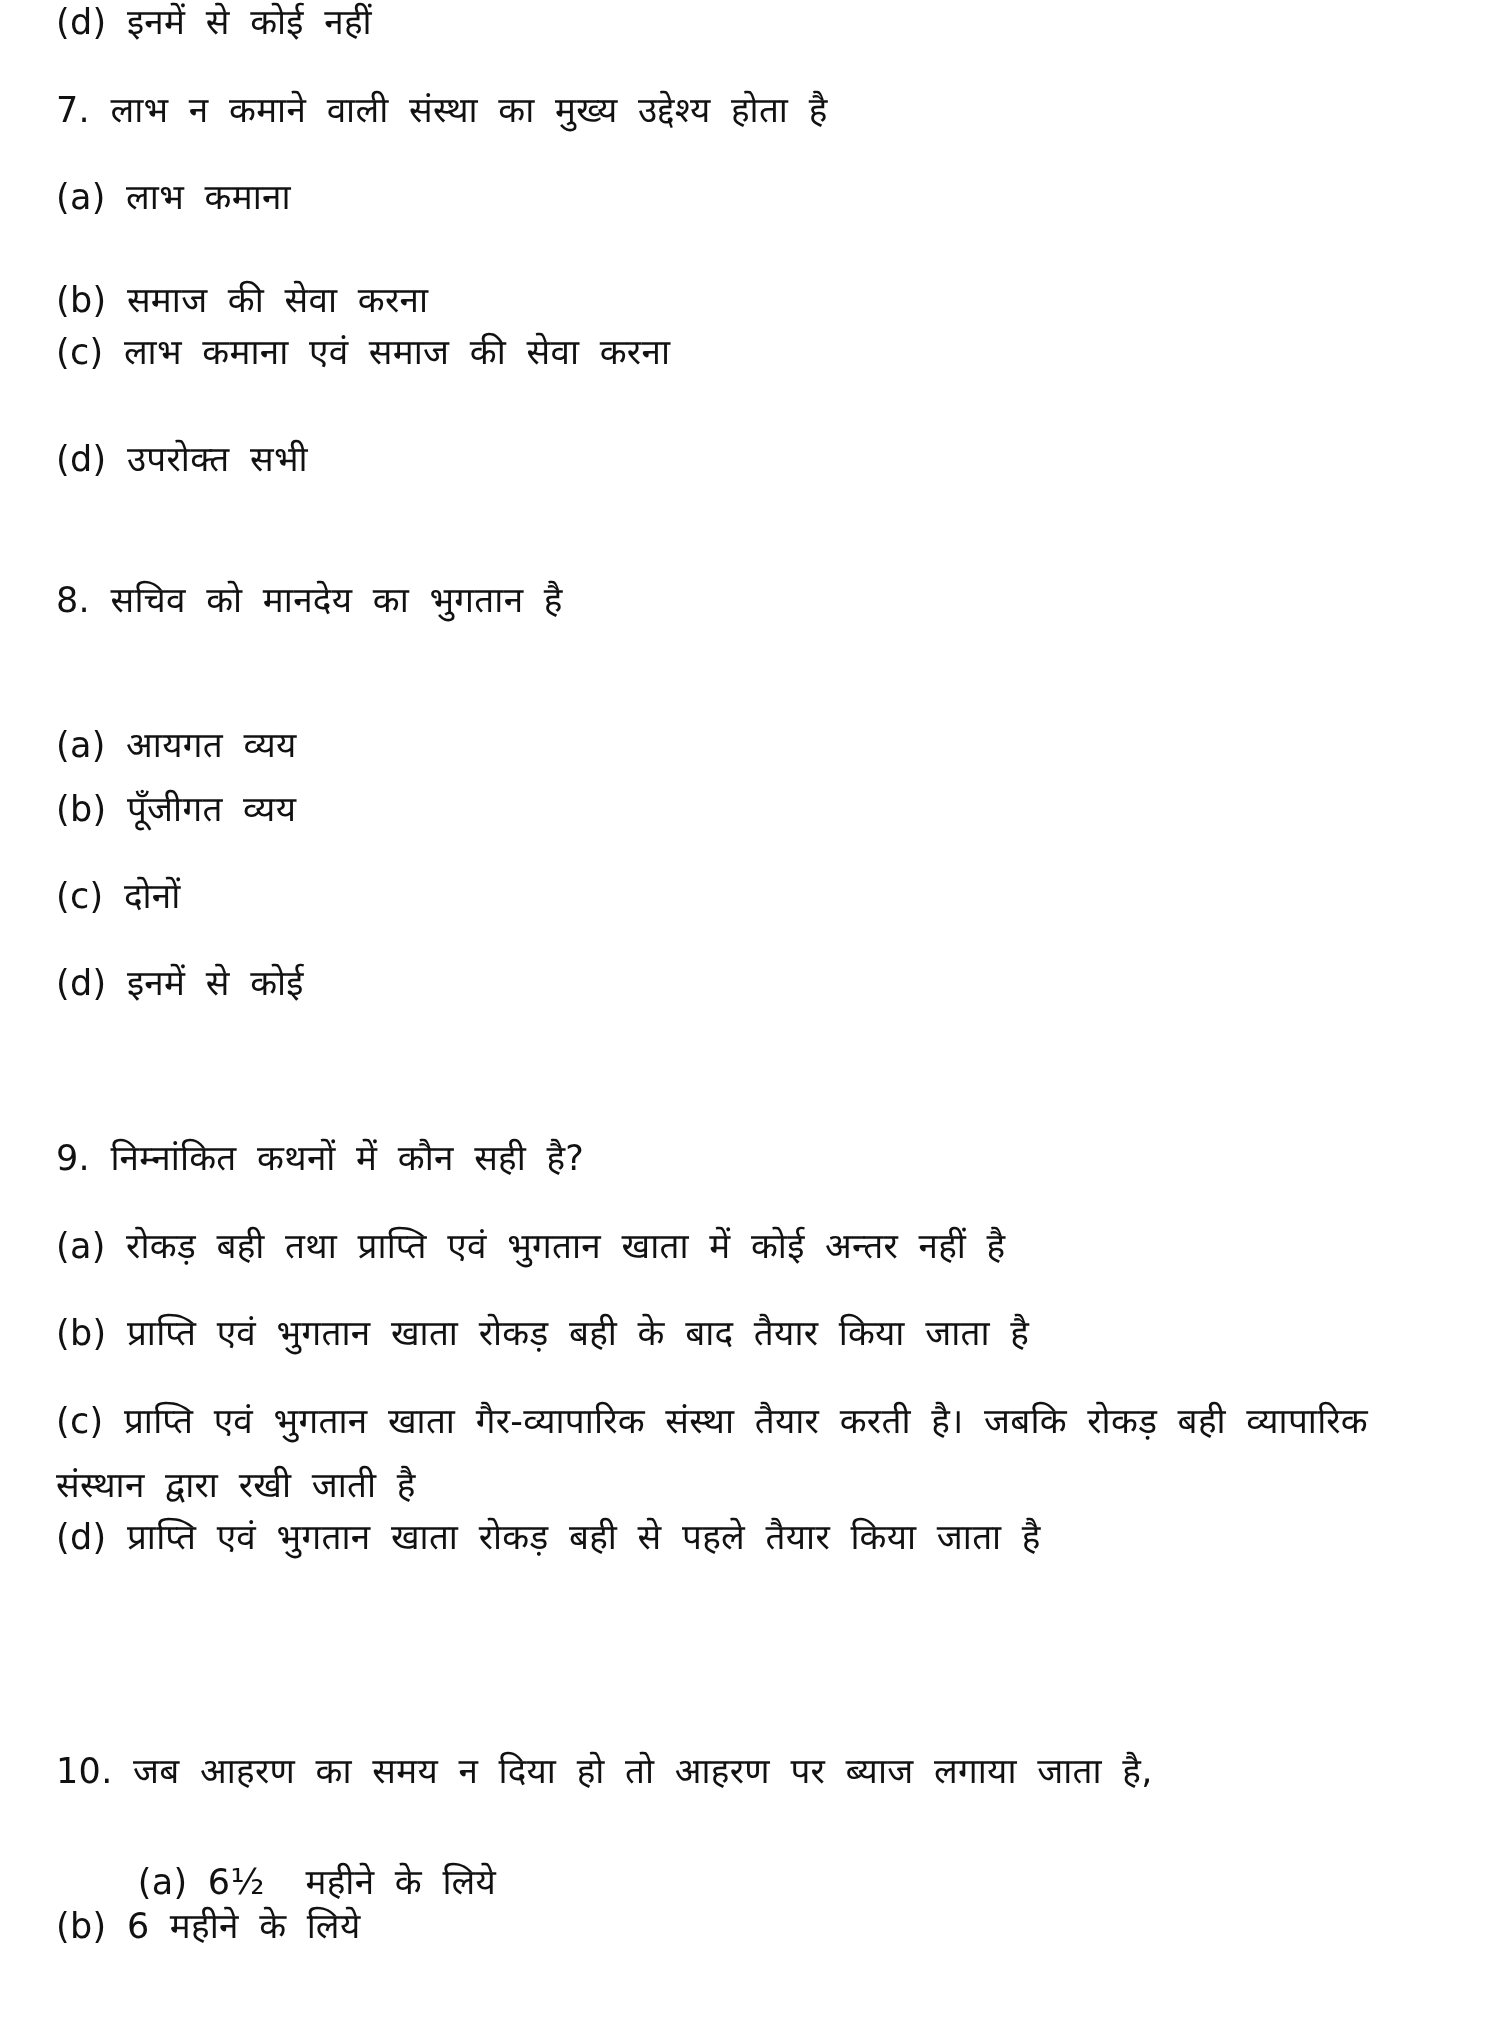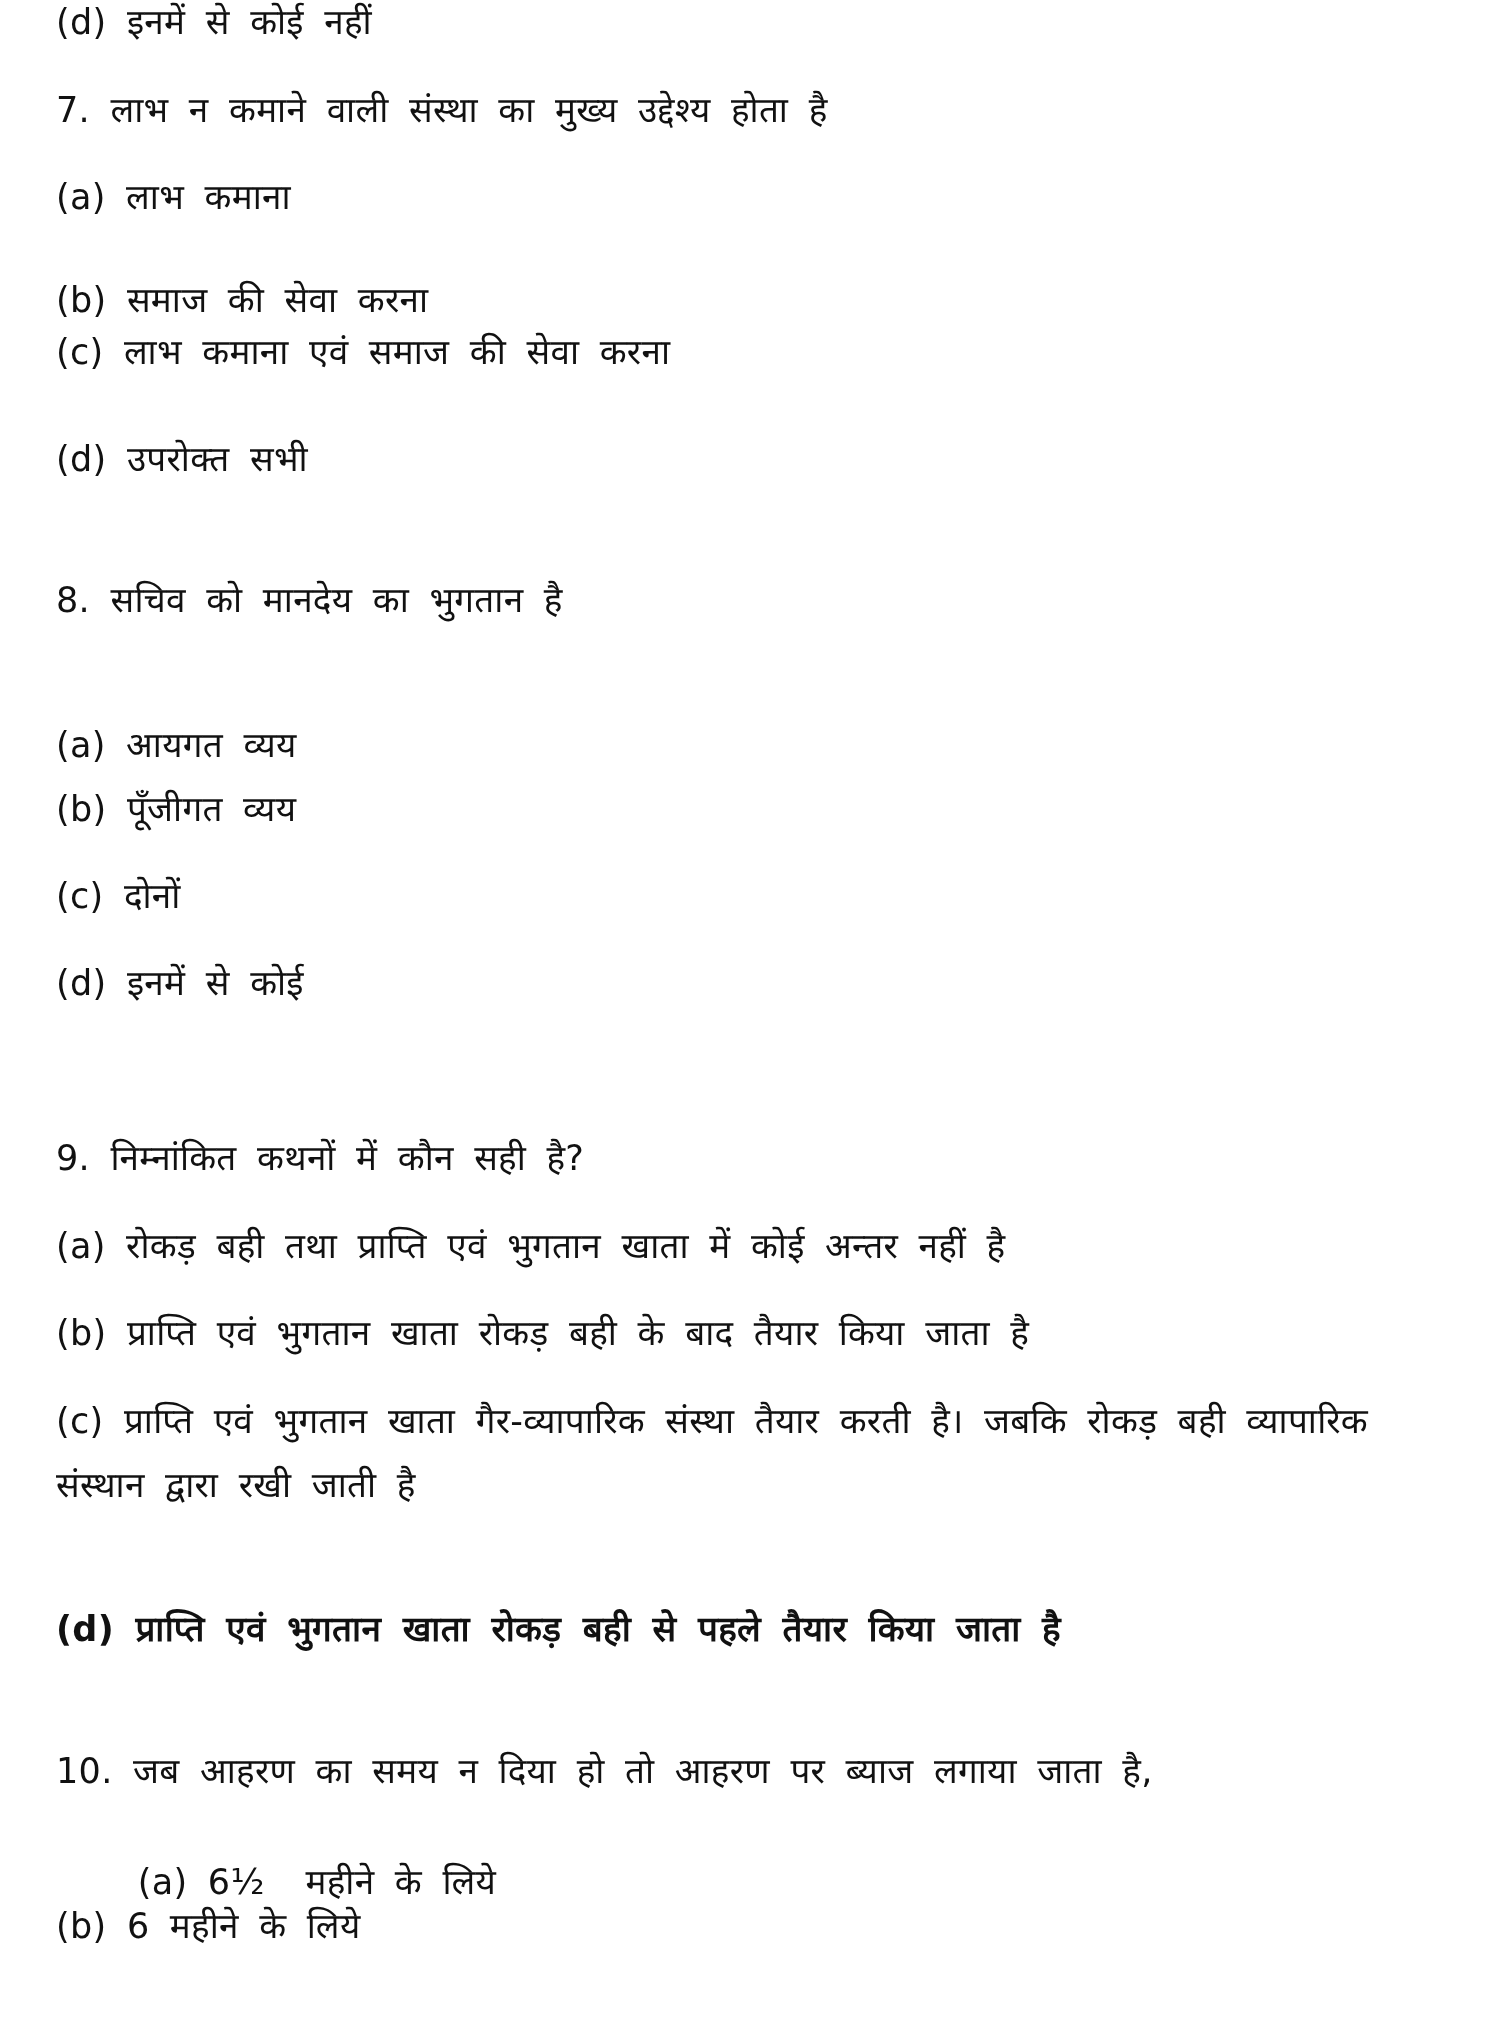--- a/index.html
+++ b/index.html
@@ -70,21 +70,21 @@
     <span>रोकड़ बही तथा प्राप्ति एवं भुगतान खाता में कोई अन्तर नहीं है</span>
   </div>
   <div class="line" style="top:1311px;">
     <span>(b)</span>
     <span>प्राप्ति एवं भुगतान खाता रोकड़ बही के बाद तैयार किया जाता है</span>
   </div>
   <div class="line wrap" style="top:1389px;">
     <span>(c)</span>
     <span>प्राप्ति एवं भुगतान खाता गैर-व्यापारिक संस्था तैयार करती है। जबकि रोकड़ बही व्यापारिक संस्थान द्वारा रखी जाती है</span>
   </div>
-  <div class="line" style="top:1607px;font-weight:bold;">
+  <div class="line" style="top:1515px;">
     <span>(d)</span>
     <span>प्राप्ति एवं भुगतान खाता रोकड़ बही से पहले तैयार किया जाता है</span>
   </div>
 
   <div class="line" style="top:1729px;margin-top:20px;">
     <span>10.</span>
     <span>जब आहरण का समय न दिया हो तो आहरण पर ब्याज लगाया जाता है,</span>
   </div>
   <div class="line" style="top:1816px; white-space:pre;">
     <span>(a)</span> <span>6½  महीने के लिये</span>

